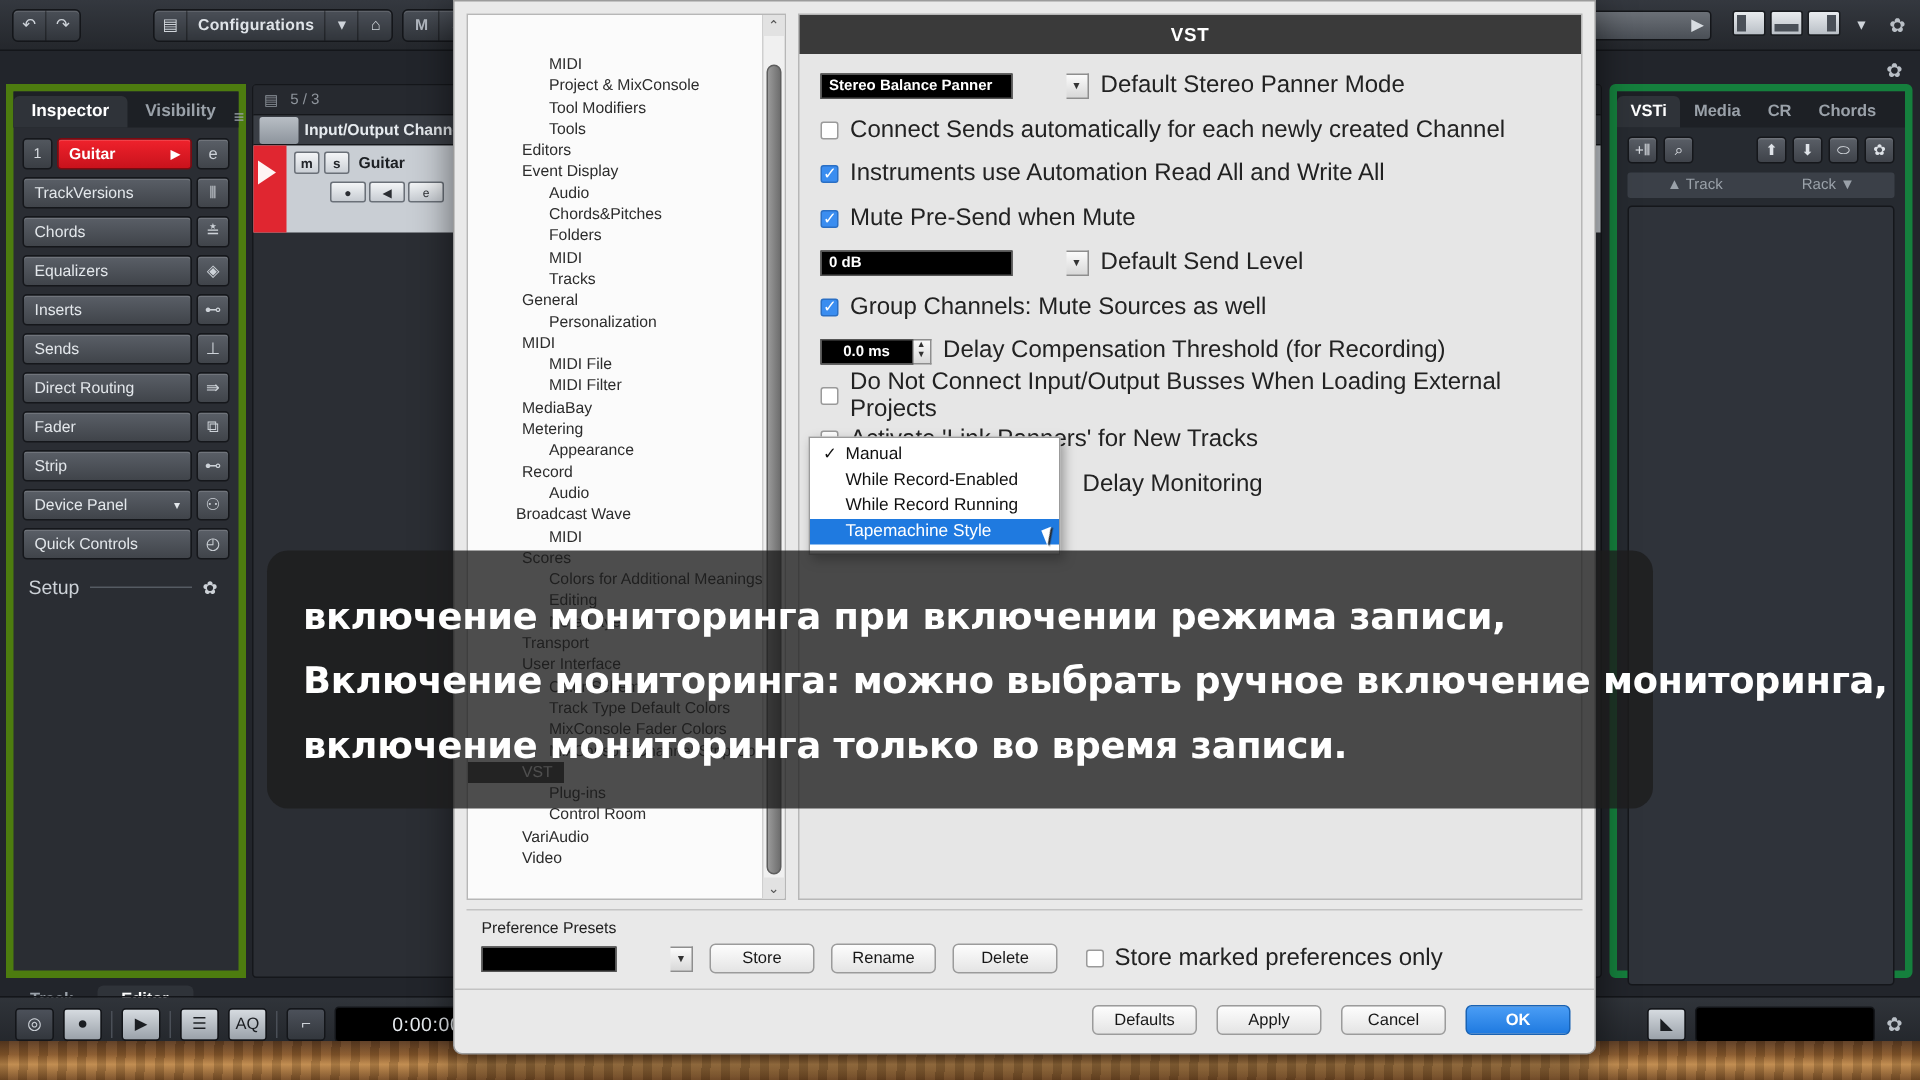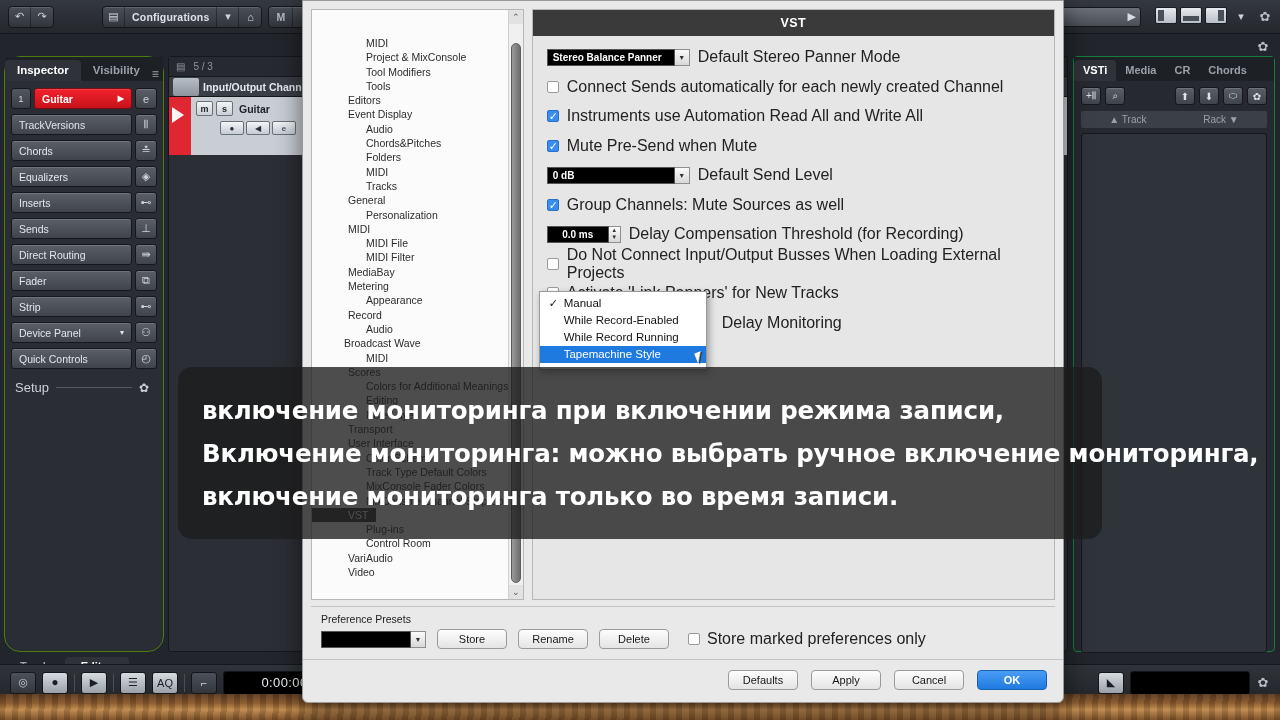--- a/index.html
+++ b/index.html
@@ -56,21 +56,21 @@
     border: 1px solid #1a1d21; border-radius: 2px; position: relative; margin-right: 1px;
   }
   .tb-win i { position:absolute; background:#4a5058; display:block; }
   .gear {
     width: 14px; height: 14px; color: #b9bfc6; font-size: 13px; line-height: 14px; text-align: center;
   }
 
   
   .inspector {
     position: absolute; left: 4px; top: 56px; width: 160px; height: 596px;
-    background: #2a2d33; border: 1px solid #4d7c0f; border-radius: 16px;
+    background: #2a2d33; border: 5px solid #4d7c0f; border-radius: 0;
   }
   .insp-tabs { display: flex; align-items: flex-end; height: 24px; background:#1d2025; }
   .insp-tab {
     font-size: 11.5px; font-weight: bold; color: #9aa1a9; padding: 4px 12px 5px;
   }
   .insp-tab.active { color:#fff; background:#2f3339; border-top-left-radius:4px; border-top-right-radius:4px; }
   .insp-burger { margin-left:auto; color:#9aa1a9; font-size: 12px; padding-right:8px; }
   .insp-list { padding: 7px 6px; display:flex; flex-direction:column; gap: 5px; }
   .insp-row { display:flex; align-items:center; height: 21px; gap: 3px; }
   .insp-num {
@@ -118,21 +118,21 @@
   .ms-btn { width:17px; height:15px; background:linear-gradient(180deg,#f3f5f7,#cbd0d6); border:1px solid #6a7078;
     border-radius:2px; font-size:9px; color:#23262b; display:flex; align-items:center; justify-content:center; font-weight:bold;}
   .trk-name { font-size:10.5px; color:#1c1f23; font-weight:bold; margin-left:3px; }
   .trk-ctrls { display:flex; align-items:center; gap:2px; margin-left:24px; }
   .rd-btn { width:24px; height:14px; background:linear-gradient(180deg,#f3f5f7,#c7ccd2); border:1px solid #6a7078; border-radius:2px;
     display:flex; align-items:center; justify-content:center; font-size:8px; color:#2a2d32;}
 
   
   .rack {
     position:absolute; left:1073px; top:56px; width:202px; height:596px;
-    background:#262a30; border:1px solid #15803d; border-radius:4px;
+    background:#262a30; border:5px solid #15803d; border-radius:4px;
   }
   .rack-tabs { display:flex; align-items:flex-end; height:24px; background:#1d2025; }
   .rack-tab { font-size:11px; font-weight:bold; color:#9aa1a9; padding:4px 9px 5px; }
   .rack-tab.active { color:#fff; background:#2f3339; border-top-left-radius:4px; border-top-right-radius:4px; }
   .rack-tools { display:flex; align-items:center; gap:4px; padding:6px 7px; }
   .rk-btn {
     height:18px; min-width:20px; padding:0 4px; border:1px solid #15171b; border-radius:3px;
     background:linear-gradient(180deg,#5a5f67,#3f434a); color:#dfe3e8; font-size:10px;
     display:flex; align-items:center; justify-content:center;
     box-shadow: inset 0 1px 0 rgba(255,255,255,.13);
@@ -181,21 +181,21 @@
   
   .pane { flex:1 1 auto; background:#e6e6e6; border:1px solid #b7b7b7; display:flex; flex-direction:column; min-width:0; position:relative;}
   .pane-title { height:26px; background:#3a3a3a; color:#fff; font-size:12.5px; font-weight:bold;
     display:flex; align-items:center; justify-content:center; letter-spacing:.5px; }
   .pane-body { padding:12px 14px; position:relative; flex:1 1 auto; }
   .prow { display:flex; align-items:center; gap:8px; margin-bottom: 11.5px; height: 18px; }
   .cb { width:12px; height:12px; border:1px solid #9a9a9a; background:#fff; border-radius:2px; flex:0 0 auto;}
   .cb.on { background:#3a8df0; border-color:#2a6fc4; position:relative; }
   .cb.on::after{ content:"✓"; position:absolute; left:1px; top:-2px; color:#fff; font-size:11px; line-height:14px;}
   .plabel { font-size:16px; color:#222; }
-  .combo { display:flex; align-items:center; }
+  .combo { display:flex; align-items:center;gap:36px; }
   .combo .val { width:128px; height:17px; background:#000; color:#fff; font-size:10px; font-weight:bold;
     display:flex; align-items:center; padding-left:5px; border:1px solid #555; }
   .combo .arw { width:15px; height:17px; background:linear-gradient(180deg,#fbfbfb,#d8d8d8); border:1px solid #8e8e8e;
     border-left:none; display:flex; align-items:center; justify-content:center; font-size:7px; color:#333;}
   .spin { display:flex; align-items:center; }
   .spin .val { width:62px; height:17px; background:#000; color:#fff; font-size:10px; font-weight:bold;
     display:flex; align-items:center; justify-content:center; border:1px solid #555;}
   .spin .btns { width:12px; height:17px; display:flex; flex-direction:column; border:1px solid #8e8e8e; border-left:none;
     background:linear-gradient(180deg,#fbfbfb,#d8d8d8);}
   .spin .btns span { flex:1; font-size:6px; line-height:7px; text-align:center; color:#333;}

